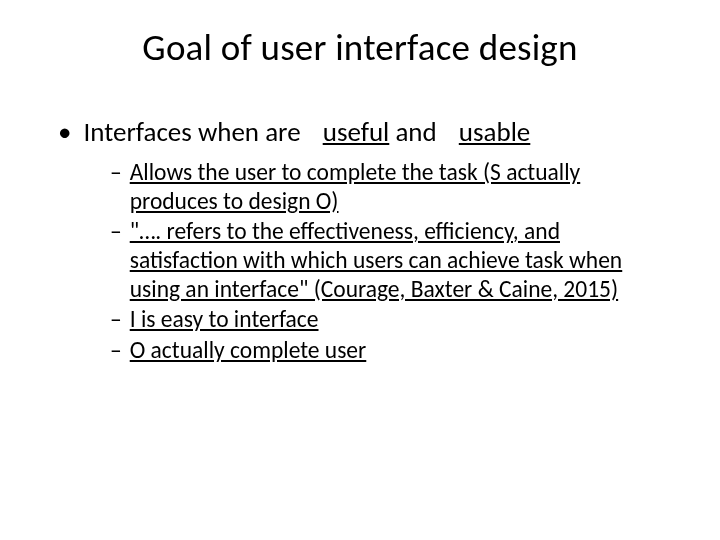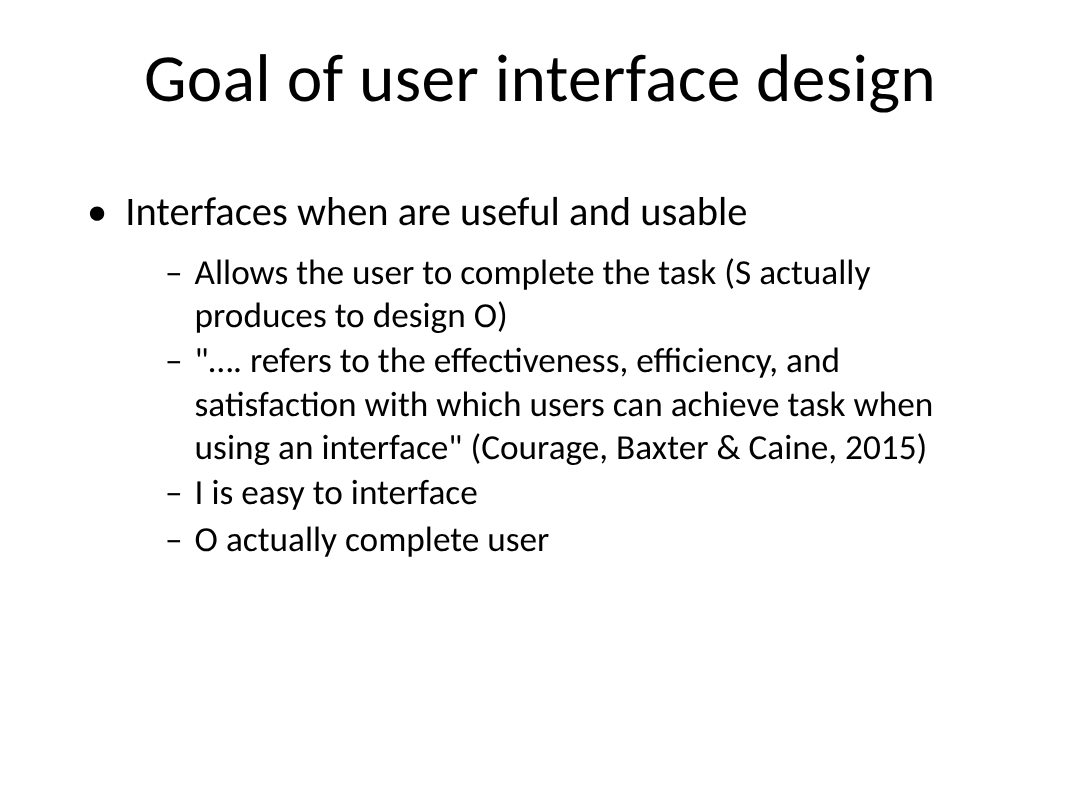--- a/index.html
+++ b/index.html
@@ -14,21 +14,21 @@
       font-family: Calibri, "Segoe UI", Arial, sans-serif;
       color: #000000;
       overflow: hidden;
     }
     .slide {
       width: 100%;
       height: 100%;
       padding: 25px 50px 30px 50px;
     }
     .title {
-      font-size: 45px;
+      font-size: 37px;
       font-weight: 400;
       text-align: center;
       margin-bottom: 45px;
       letter-spacing: 0.2px;
     }
     .bullet-level-1 {
       font-size: 27px;
       margin-left: 0;
       margin-bottom: 10px;
       display: flex;
@@ -45,22 +45,25 @@
       display: flex;
       align-items: baseline;
       line-height: 1.22;
     }
     .bullet-level-2 .marker {
       margin-right: 8px;
       flex-shrink: 0;
     }
     .bullet-level-2 .text {
       flex: 1;
+      text-decoration: underline;
     }
     .underline {
+      text-decoration: underline;
+      margin-left: 16px;
     }
   </style>
 </head>
 <body>
 
 <div class="slide">
   <h1 class="title">Goal of user interface design</h1>
 
   <div class="bullet-level-1">
     <span class="marker">•</span>

